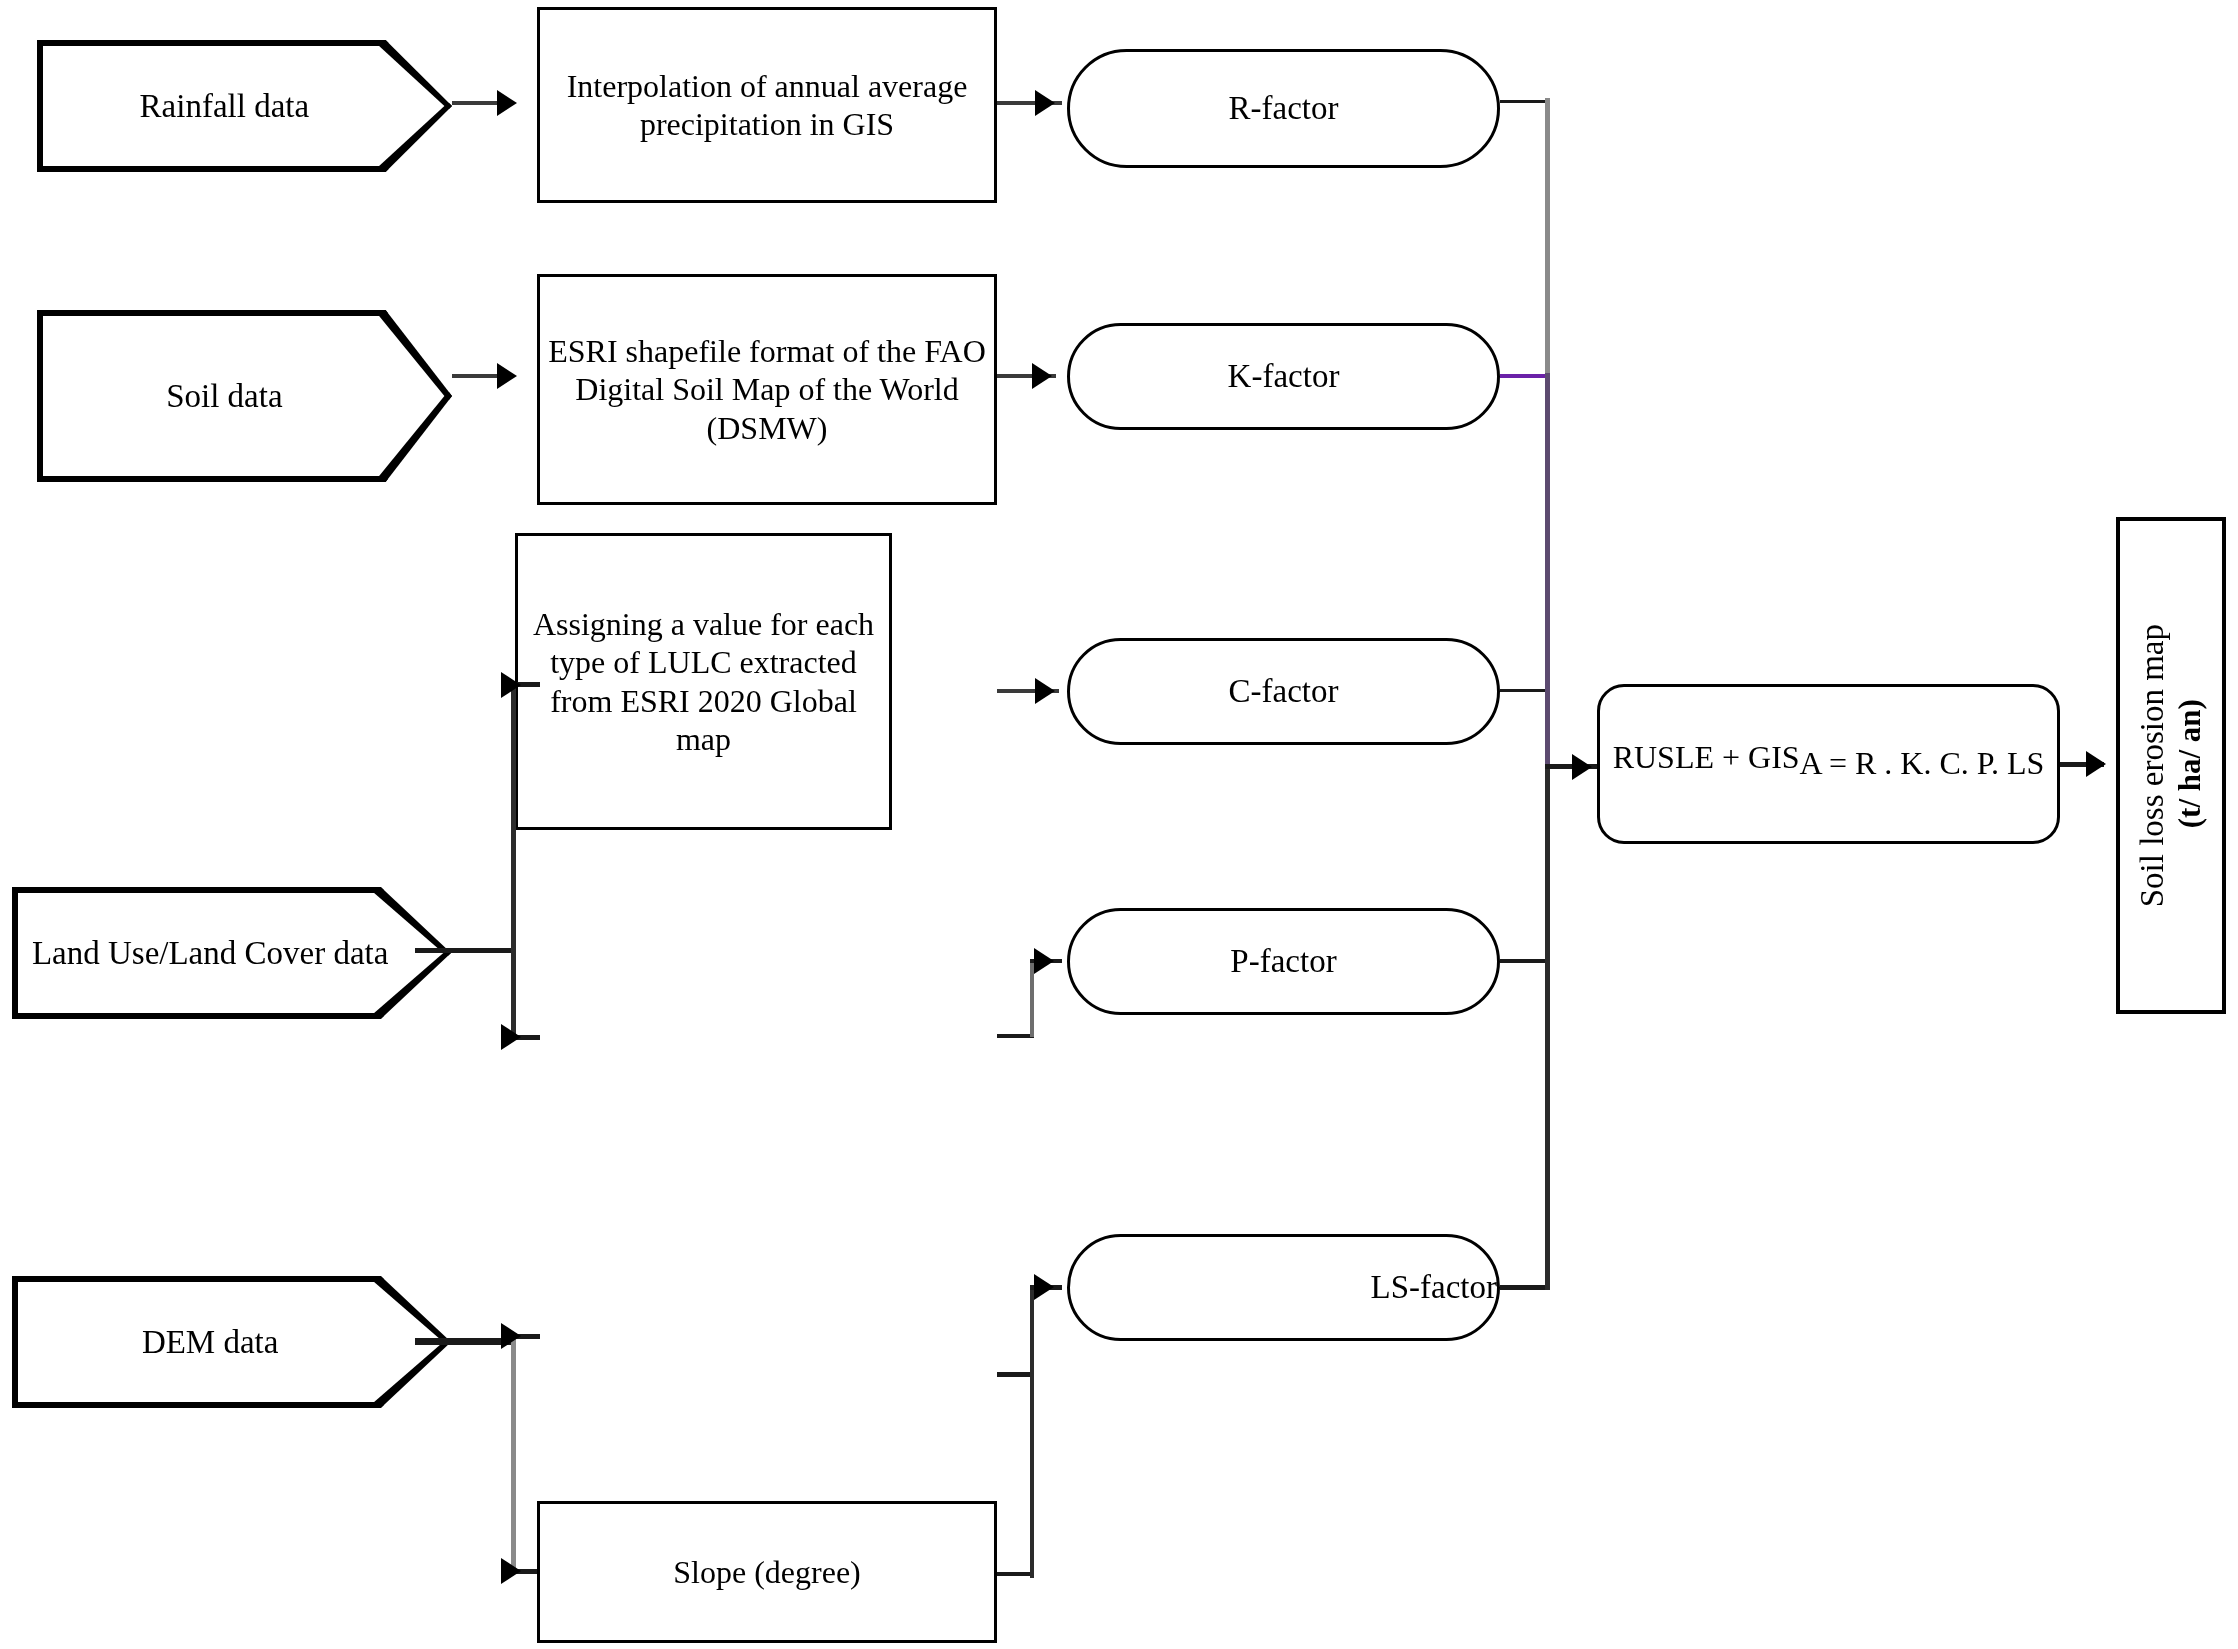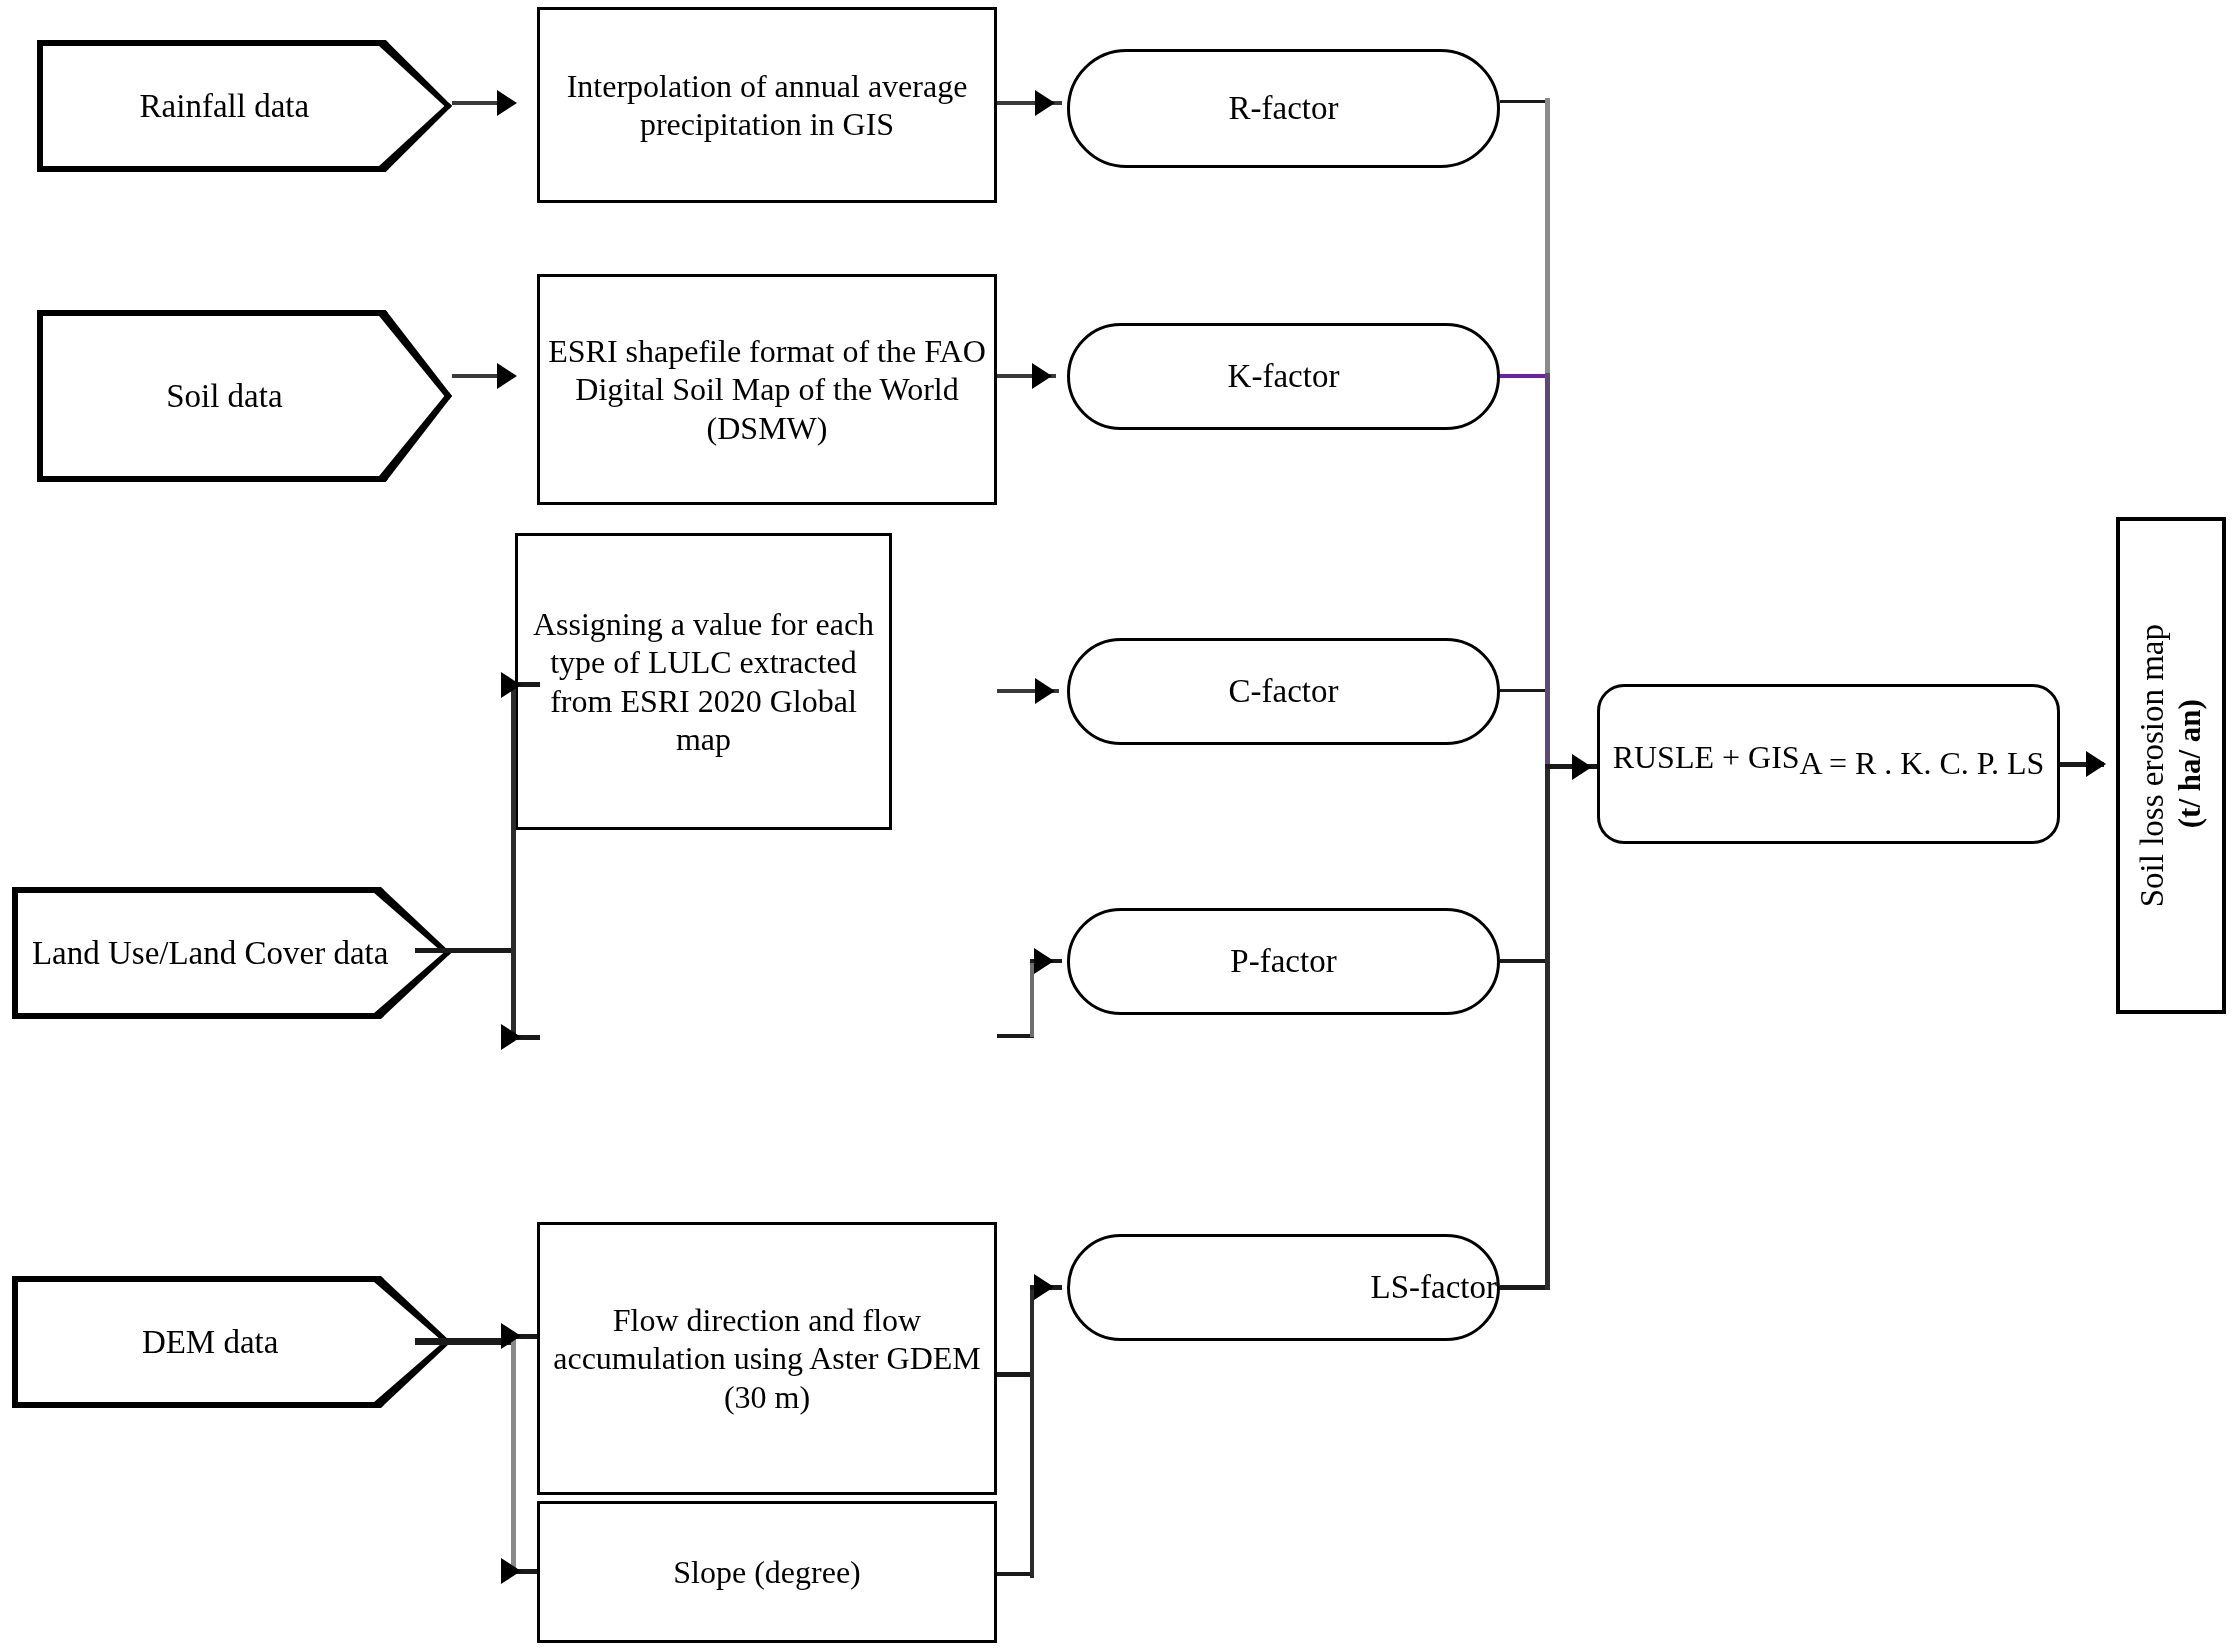--- a/index.html
+++ b/index.html
@@ -149,23 +149,20 @@
     </div>
   </div>
 
   <div class="hline blk" style="left:415px;top:1338px;width:101px;height:6.5px;"></div>
   <div class="vline gry" style="left:511px;top:1335px;height:237px;"></div>
   <div class="hline blk" style="left:511px;top:1334px;width:28.5px;height:5.3px;"></div>
   <div class="arrow" style="left:501px;top:1323px;"></div>
   <div class="hline blk" style="left:511px;top:1569px;width:28.5px;height:5.3px;"></div>
   <div class="arrow" style="left:501px;top:1558px;"></div>
 
-  <div class="node rect" style="left:537px;top:1222px;width:460px;height:273px;">
-    <span class="txt fs2">Flow direction and flow accumulation using Aster GDEM (30 m)</span>
-  </div>
 
   <div class="node rect" style="left:537px;top:1501px;width:460px;height:142px;">
     <span class="txt fs2">Slope (degree)</span>
   </div>
 
   <div class="hline blk" style="left:997px;top:1372px;width:37px;height:5.3px;"></div>
   <div class="hline blk" style="left:997px;top:1572px;width:37px;height:4.2px;"></div>
   <div class="vline" style="left:1030px;top:1286px;height:292px;background:#2b2b2b;"></div>
   <div class="hline blk" style="left:1030px;top:1285px;width:32px;height:5.3px;"></div>
   <div class="arrow" style="left:1034px;top:1274px;"></div>

